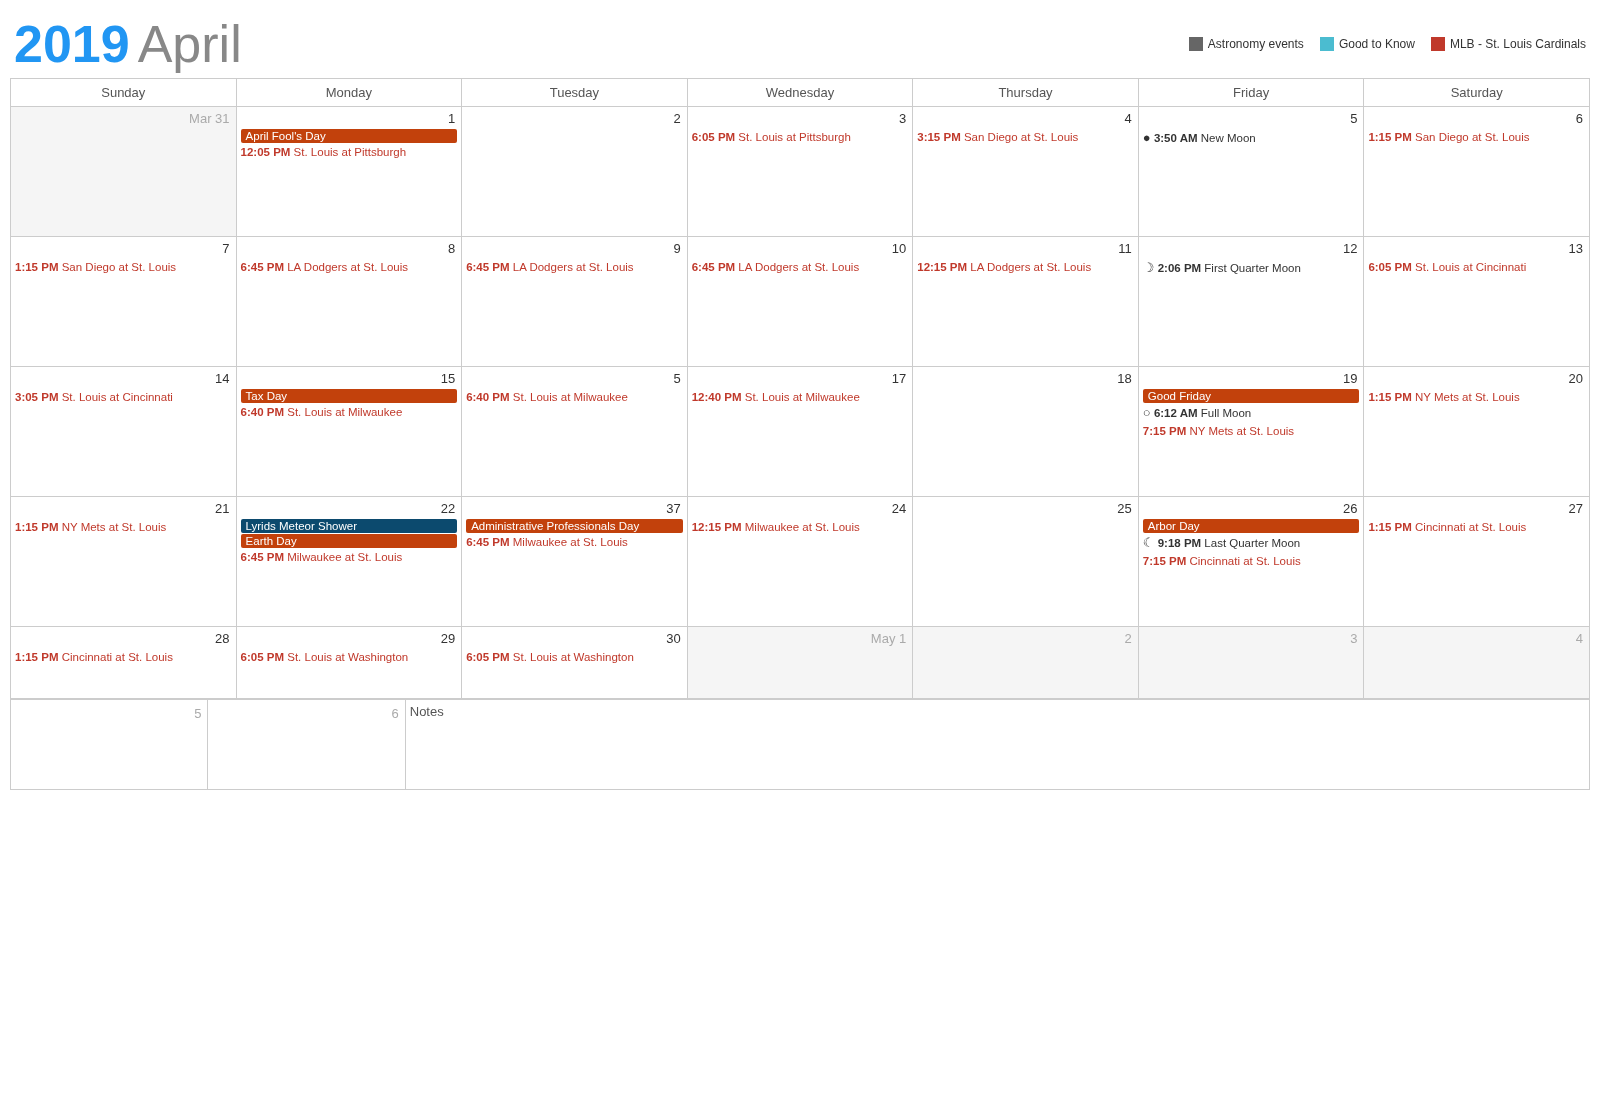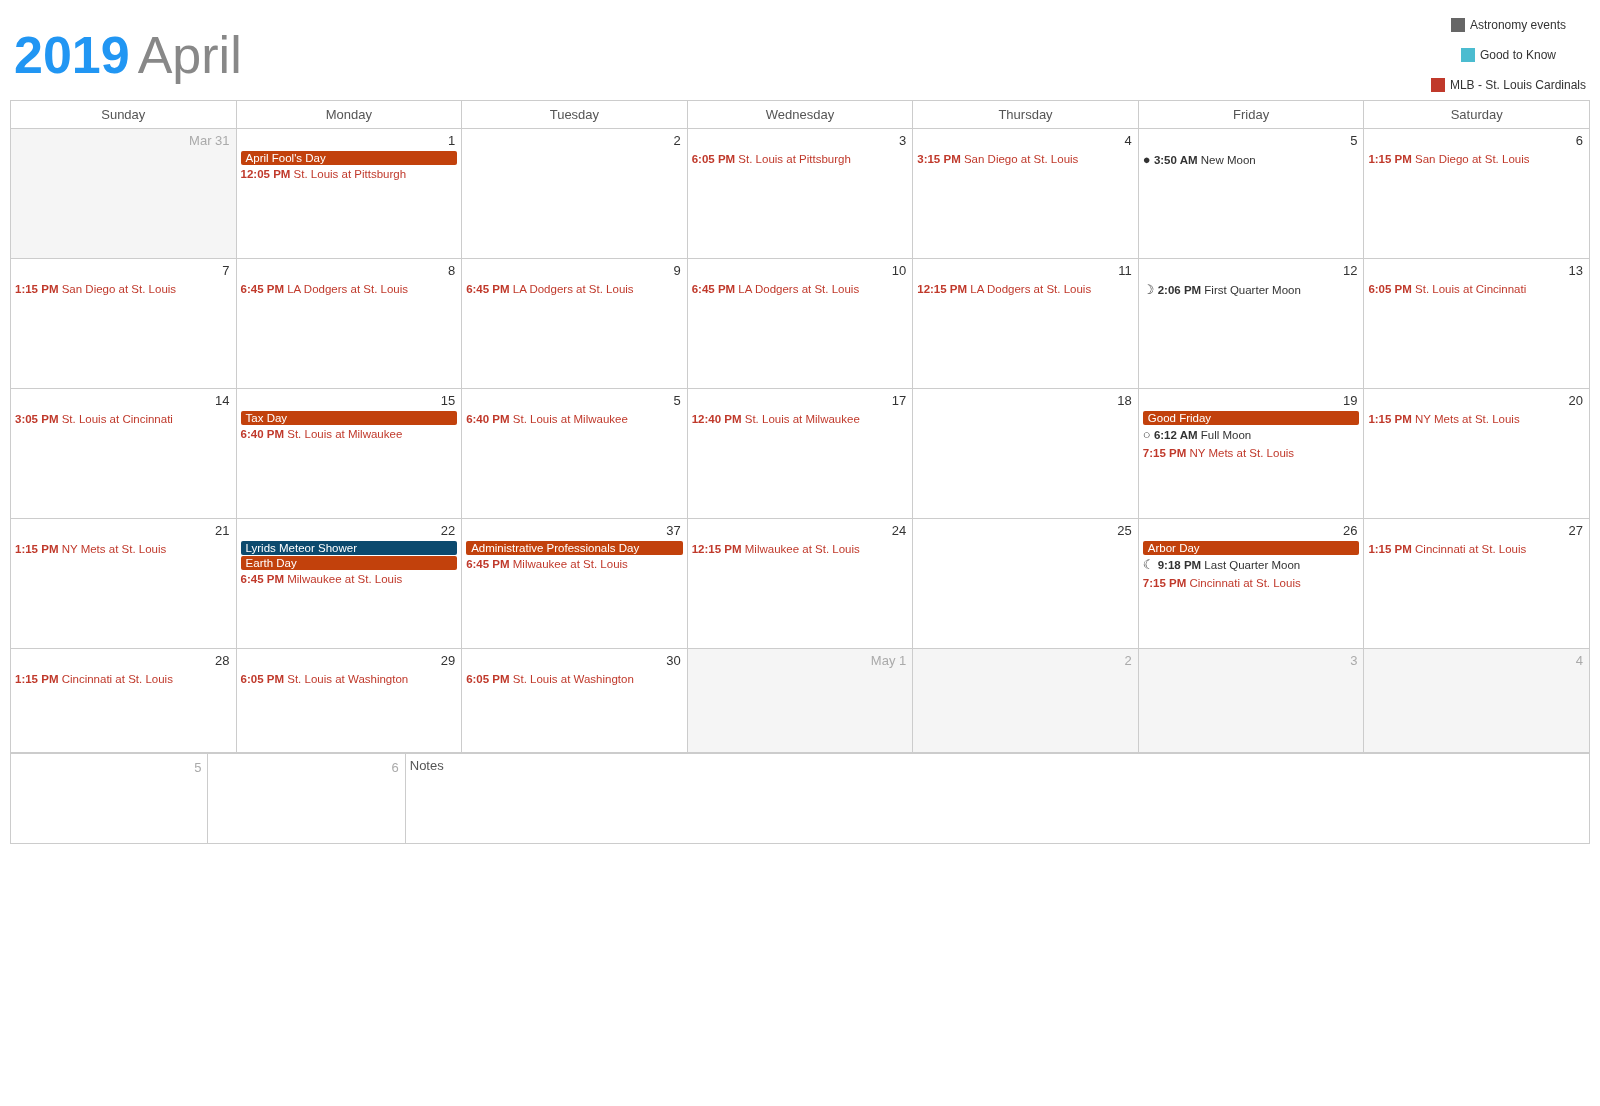--- a/index.html
+++ b/index.html
@@ -5,35 +5,35 @@
     * { box-sizing: border-box; margin: 0; padding: 0; }
     body { font-family: 'Segoe UI', Arial, sans-serif; background: #fff; font-size: 12px; color: #333; }
     
     .page { width: 1600px; min-height: 1106px; padding: 10px; }
     
     .header { display: flex; align-items: center; justify-content: space-between; padding: 8px 4px 8px 4px; }
     .header-title { display: flex; align-items: baseline; gap: 8px; }
     .year { font-size: 52px; font-weight: 700; color: #2196F3; line-height: 1; }
     .month { font-size: 52px; font-weight: 300; color: #888; line-height: 1; }
     
-    .legend { display: flex; align-items: center; gap: 16px; font-size: 12px; color: #333; flex-direction: column; }
+    .legend { display: flex; align-items: center; gap: 16px; font-size: 12px; color: #333; }
     .legend-item { display: flex; align-items: center; gap: 5px; }
     .legend-box { width: 14px; height: 14px; display: inline-block; }
     .legend-astronomy { background: #666; }
     .legend-goodtoknow { background: #4BBCD0; }
     .legend-mlb { background: #c0392b; }
     
     .calendar { width: 100%; border-collapse: collapse; table-layout: fixed; border-radius: 8px; }
     
     .day-header { text-align: center; font-size: 13px; color: #555; font-weight: 400; padding: 6px 0; border-top: 1px solid #ccc; border-left: 1px solid #ccc; background: #fff; }
     .day-header:last-child { border-right: 1px solid #ccc; }
     
     .cell { border: 1px solid #ccc; vertical-align: top; padding: 2px 4px 4px 4px; height: 130px; position: relative; }
     .cell.other-month { background: #f5f5f5; }
-    .cell.last-row { height: 104px; }
+    .cell.last-row { height: 72px; }
     
     .date-num { text-align: right; font-size: 13px; color: #333; padding: 2px 2px 2px 0; }
     .date-num.other-month { color: #aaa; }
     
     .event-banner { border-radius: 2px; padding: 1px 5px; margin: 1px 0; font-size: 11.5px; font-weight: 500; color: #fff; white-space: nowrap; overflow: hidden; text-overflow: ellipsis; }
     .banner-goodtoknow { background: #c2410c; }
     .banner-astronomy { background: #0c4a6e; }
     
     .event-mlb { font-size: 11.5px; color: #c0392b; margin: 1px 0; line-height: 1.4; }
     .event-mlb .time { font-weight: 700; }

